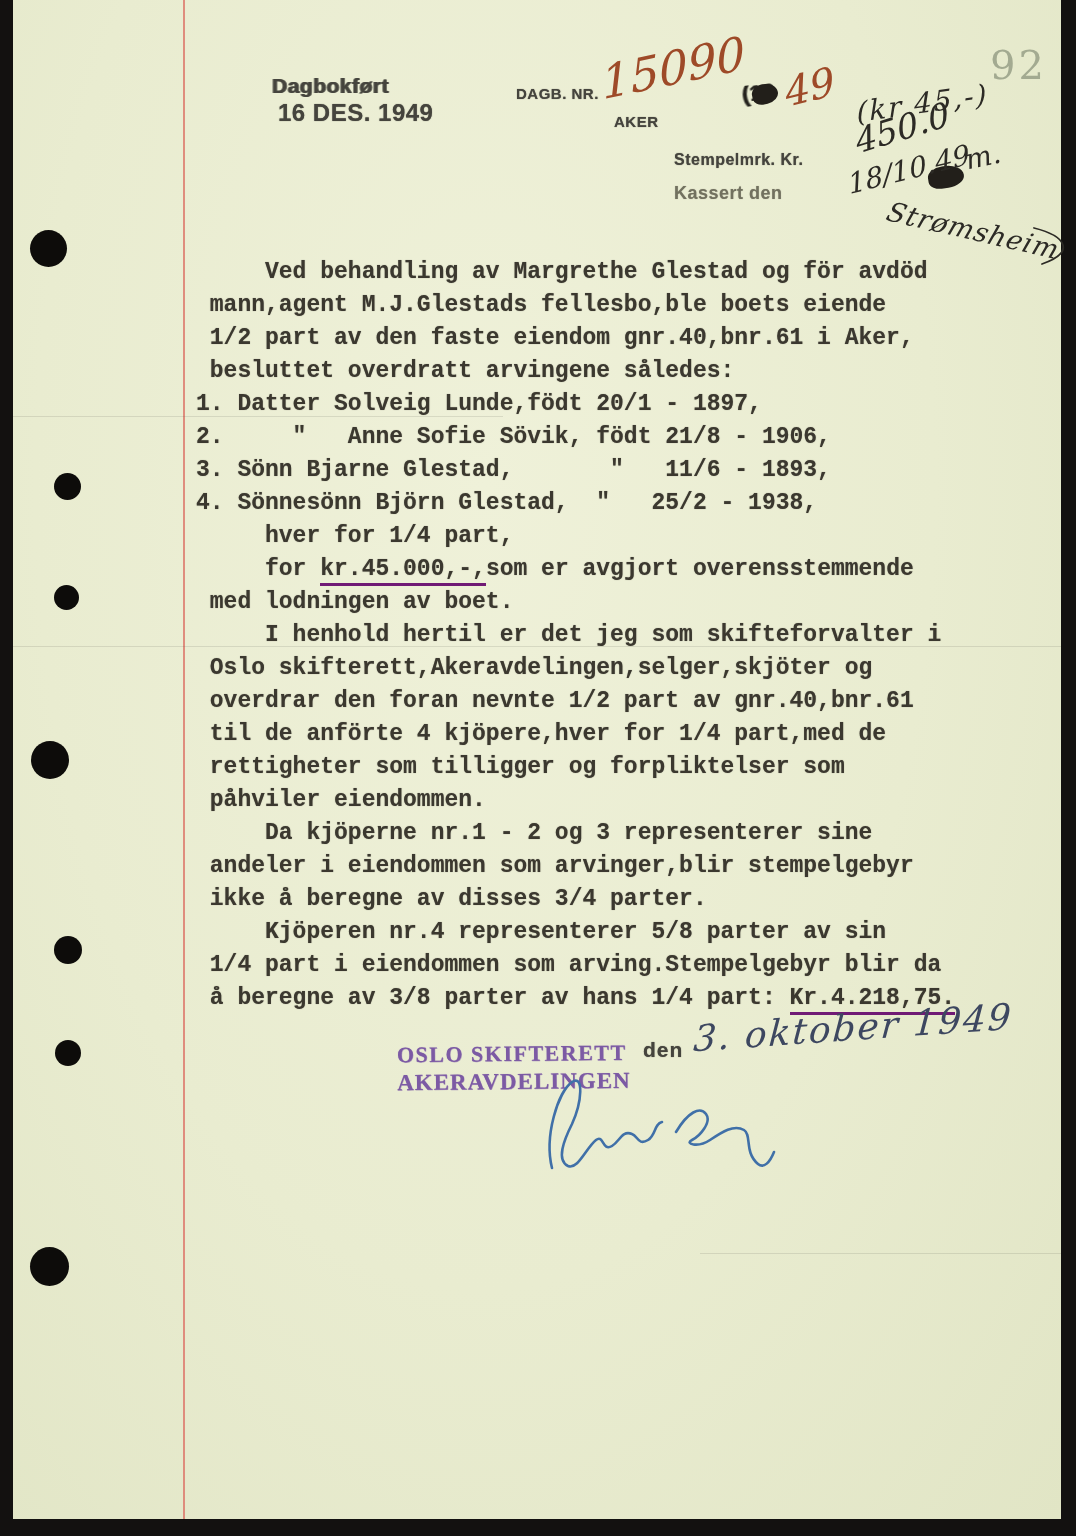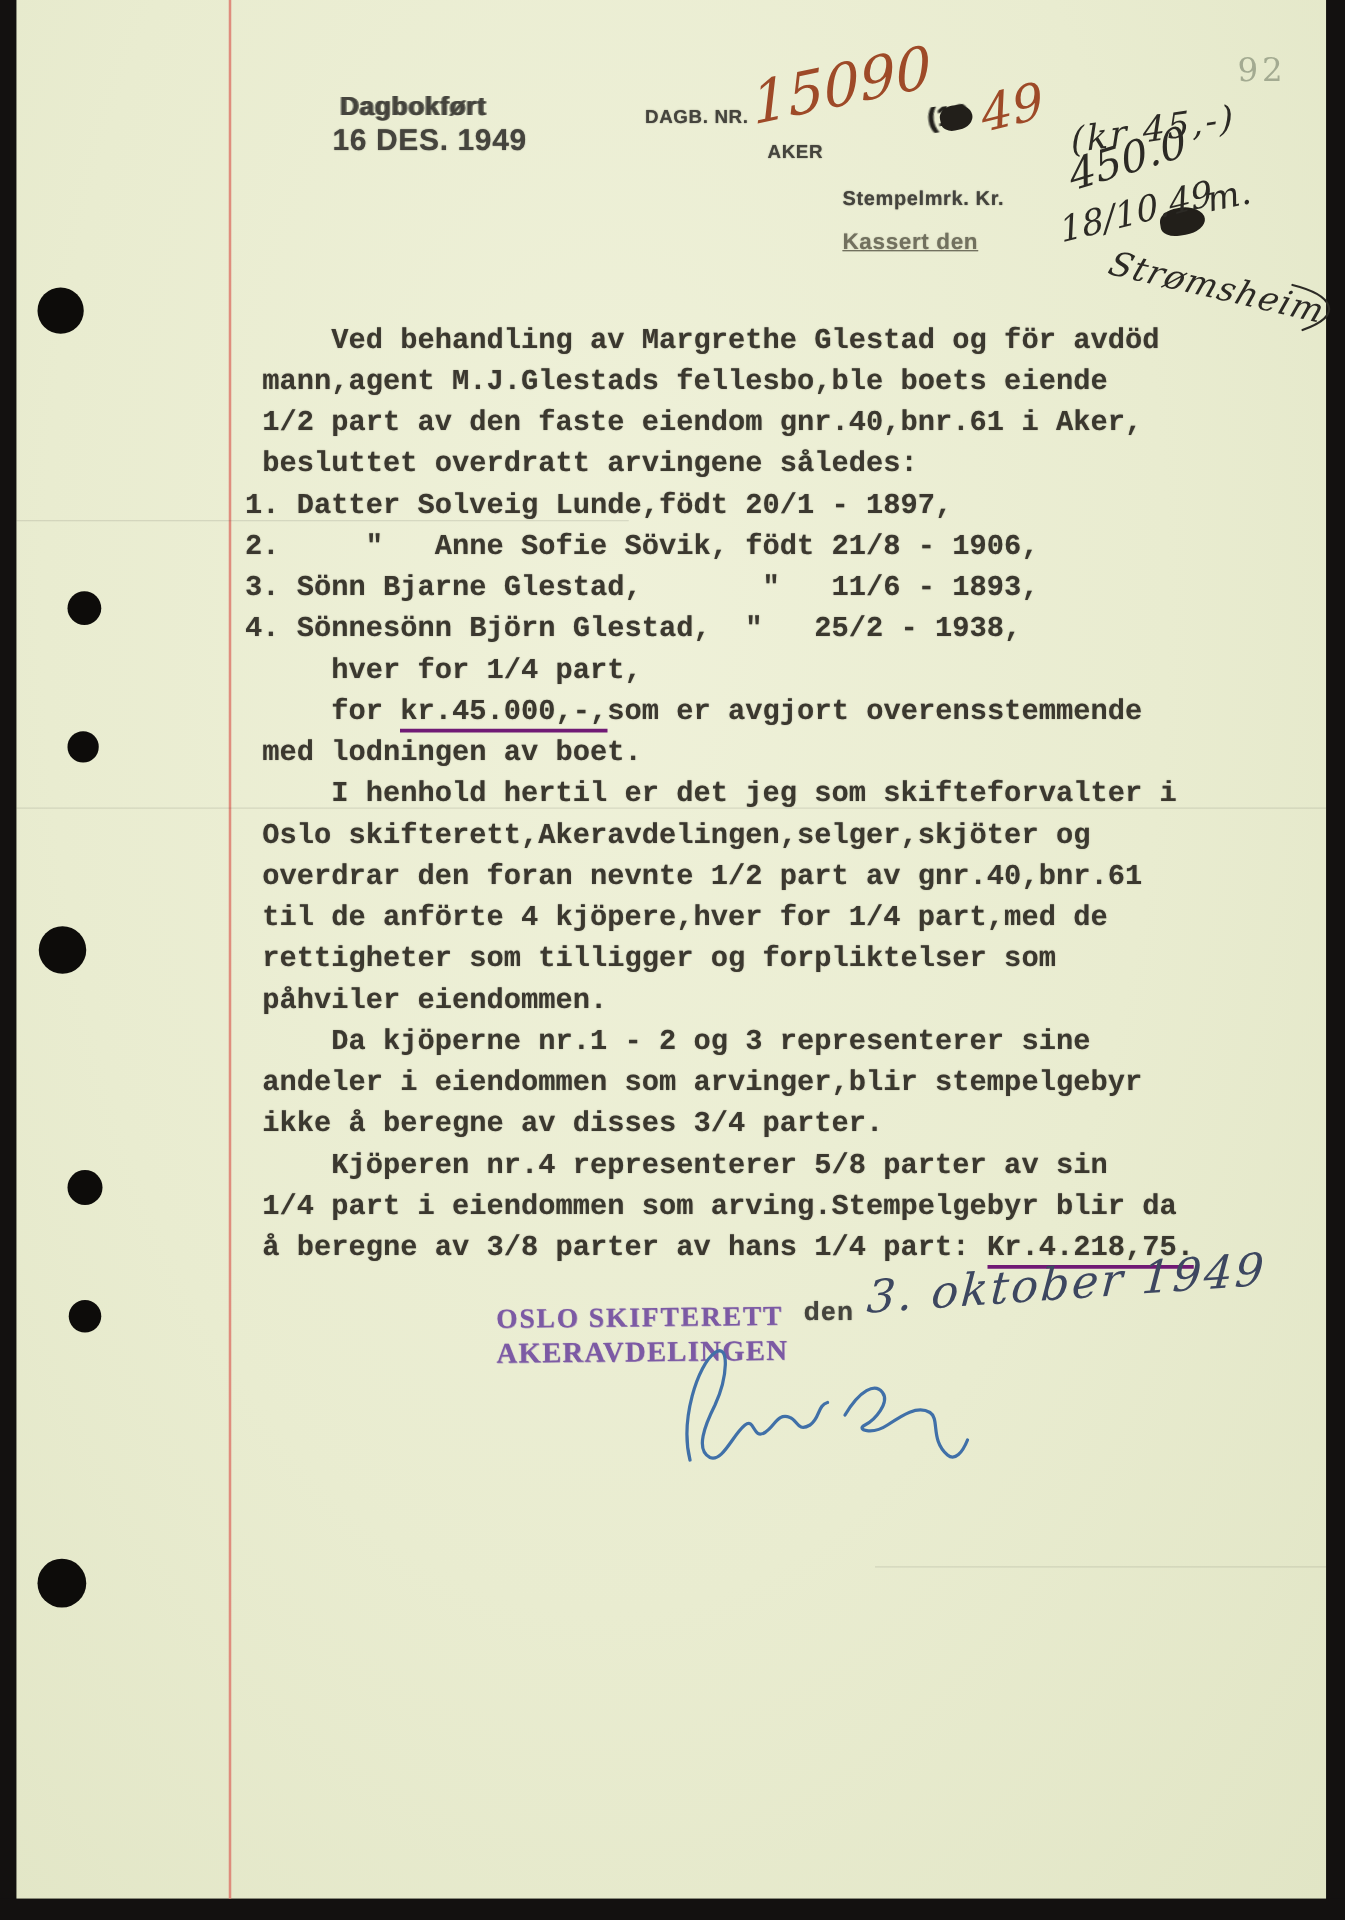--- a/index.html
+++ b/index.html
@@ -40,21 +40,21 @@
   .ink-blot{position:absolute;background:#221f1a;border-radius:45% 55% 50% 40%;}
 
   
   .court-stamp{position:absolute;left:397px;top:1041px;color:#744fa1;font-family:"Liberation Serif",serif;
                font-weight:700;transform:rotate(-.6deg);opacity:.93;
                text-shadow:.5px .5px 0 rgba(116,79,161,.45), 0 0 1px rgba(116,79,161,.4);}
   .court-stamp .l1{font-size:22px;letter-spacing:1.5px;}
   .court-stamp .l2{font-size:23px;letter-spacing:1px;margin-top:2px;}
 
   .pagenum{position:absolute;left:990px;top:42px;font-family:"DejaVu Serif",serif;
-           font-size:26px;color:#98a087;opacity:.85;letter-spacing:3px;filter:blur(.4px);}
+           font-size:40px;color:#98a087;opacity:.85;letter-spacing:3px;filter:blur(.4px);}
   svg.sig{position:absolute;overflow:visible;}
 </style>
 </head>
 <body>
 
 <div class="page">
 
   <div class="paper"></div>
 
   <div class="film-edge edge-left"></div>
@@ -71,38 +71,38 @@
   <div class="hole" style="left:55px;top:1040px;width:26px;height:26px;"></div>
   <div class="hole" style="left:30px;top:1247px;width:39px;height:39px;"></div>
 
   <div class="artifact" style="left:13px;top:416px;width:490px;"></div>
   <div class="artifact" style="left:13px;top:646px;width:1048px;"></div>
   <div class="artifact" style="left:700px;top:1253px;width:361px;"></div>
 
   <div class="pagenum">92</div>
 
   <div class="stamp stamp-smudged" style="left:272px;top:74px;font-size:21px;">Dagbokført</div>
-  <div class="stamp" style="left:266px;top:99px;font-size:24px;">16 DES. 1949</div>
+  <div class="stamp" style="left:278px;top:99px;font-size:24px;">16 DES. 1949</div>
 
   <div class="stamp" style="left:516px;top:85px;font-size:15px;">DAGB. NR.</div>
   <div class="stamp" style="left:614px;top:113px;font-size:15px;">AKER</div>
 
   <div class="hand hand-red" style="left:600px;top:56px;font-size:46px;transform:rotate(-12deg) skewX(-8deg);">15090</div>
   <div class="stamp stamp-smudged" style="left:742px;top:80px;font-size:22px;transform:rotate(-8deg);color:#23211c;">(19</div>
   <div class="ink-blot" style="left:752px;top:84px;width:26px;height:20px;transform:rotate(-12deg);"></div>
   <div class="hand hand-red" style="left:782px;top:70px;font-size:40px;transform:rotate(-14deg) skewX(-6deg);">49</div>
 
   <div class="hand" style="left:856px;top:96px;font-size:28px;transform:rotate(-8deg) skewX(-6deg);letter-spacing:2px;">(kr 45,-)</div>
 
   <div class="stamp" style="left:674px;top:151px;font-size:16px;">Stempelmrk. Kr.</div>
   <div class="hand" style="left:852px;top:122px;font-size:34px;transform:rotate(-17deg) skewX(-6deg);">450.0</div>
   <div class="ink-blot" style="left:928px;top:166px;width:36px;height:22px;transform:rotate(-9deg);"></div>
   <div class="hand" style="left:962px;top:144px;font-size:28px;transform:rotate(-12deg);">m.</div>
 
-  <div class="stamp stamp-faded" style="left:674px;top:183px;font-size:18px;text-decoration:underline;">Kassert den</div>
+  <div class="stamp stamp-faded" style="left:674px;top:183px;font-size:18px;">Kassert den</div>
   <div class="hand" style="left:846px;top:168px;font-size:28px;transform:rotate(-14deg) skewX(-6deg);">18/10.49</div>
   <div class="hand" style="left:893px;top:196px;font-size:27px;transform:rotate(13deg) skewX(-6deg);letter-spacing:1px;">Strømsheim</div>
   <svg class="sig" style="left:1030px;top:226px;" width="50" height="40" viewBox="0 0 50 40">
     <path d="M4,2 C36,10 46,26 12,38" fill="none" stroke="#2c2a25" stroke-width="1.8" stroke-linecap="round"></path>
   </svg>
 
 
   <div class="typewriter"><div class="tline">     Ved behandling av Margrethe Glestad og för avdöd</div><div class="tline"> mann,agent M.J.Glestads fellesbo,ble boets eiende</div><div class="tline"> 1/2 part av den faste eiendom gnr.40,bnr.61 i Aker,</div><div class="tline"> besluttet overdratt arvingene således:</div><div class="tline">1. Datter Solveig Lunde,födt 20/1 - 1897,</div><div class="tline">2.     "   Anne Sofie Sövik, födt 21/8 - 1906,</div><div class="tline">3. Sönn Bjarne Glestad,       "   11/6 - 1893,</div><div class="tline">4. Sönnesönn Björn Glestad,  "   25/2 - 1938,</div><div class="tline">     hver for 1/4 part,</div><div class="tline"><span>     for </span><span class="tw-underline">kr.45.000,-,</span><span>som er avgjort overensstemmende</span></div><div class="tline"> med lodningen av boet.</div><div class="tline">     I henhold hertil er det jeg som skifteforvalter i</div><div class="tline"> Oslo skifterett,Akeravdelingen,selger,skjöter og</div><div class="tline"> overdrar den foran nevnte 1/2 part av gnr.40,bnr.61</div><div class="tline"> til de anförte 4 kjöpere,hver for 1/4 part,med de</div><div class="tline"> rettigheter som tilligger og forpliktelser som</div><div class="tline"> påhviler eiendommen.</div><div class="tline">     Da kjöperne nr.1 - 2 og 3 representerer sine</div><div class="tline"> andeler i eiendommen som arvinger,blir stempelgebyr</div><div class="tline"> ikke å beregne av disses 3/4 parter.</div><div class="tline">     Kjöperen nr.4 representerer 5/8 parter av sin</div><div class="tline"> 1/4 part i eiendommen som arving.Stempelgebyr blir da</div><div class="tline"><span> å beregne av 3/8 parter av hans 1/4 part: </span><span class="tw-underline">Kr.4.218,75.</span><span></span></div></div>
 
   <div class="court-stamp">

